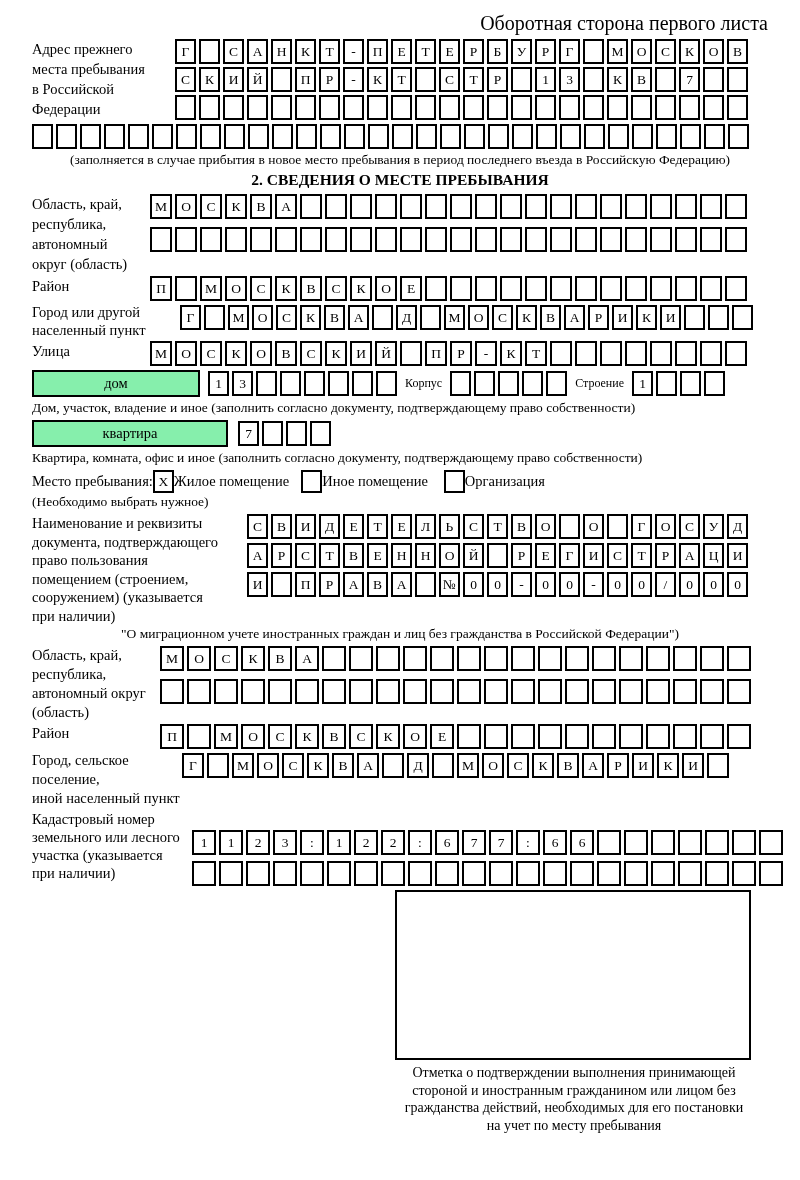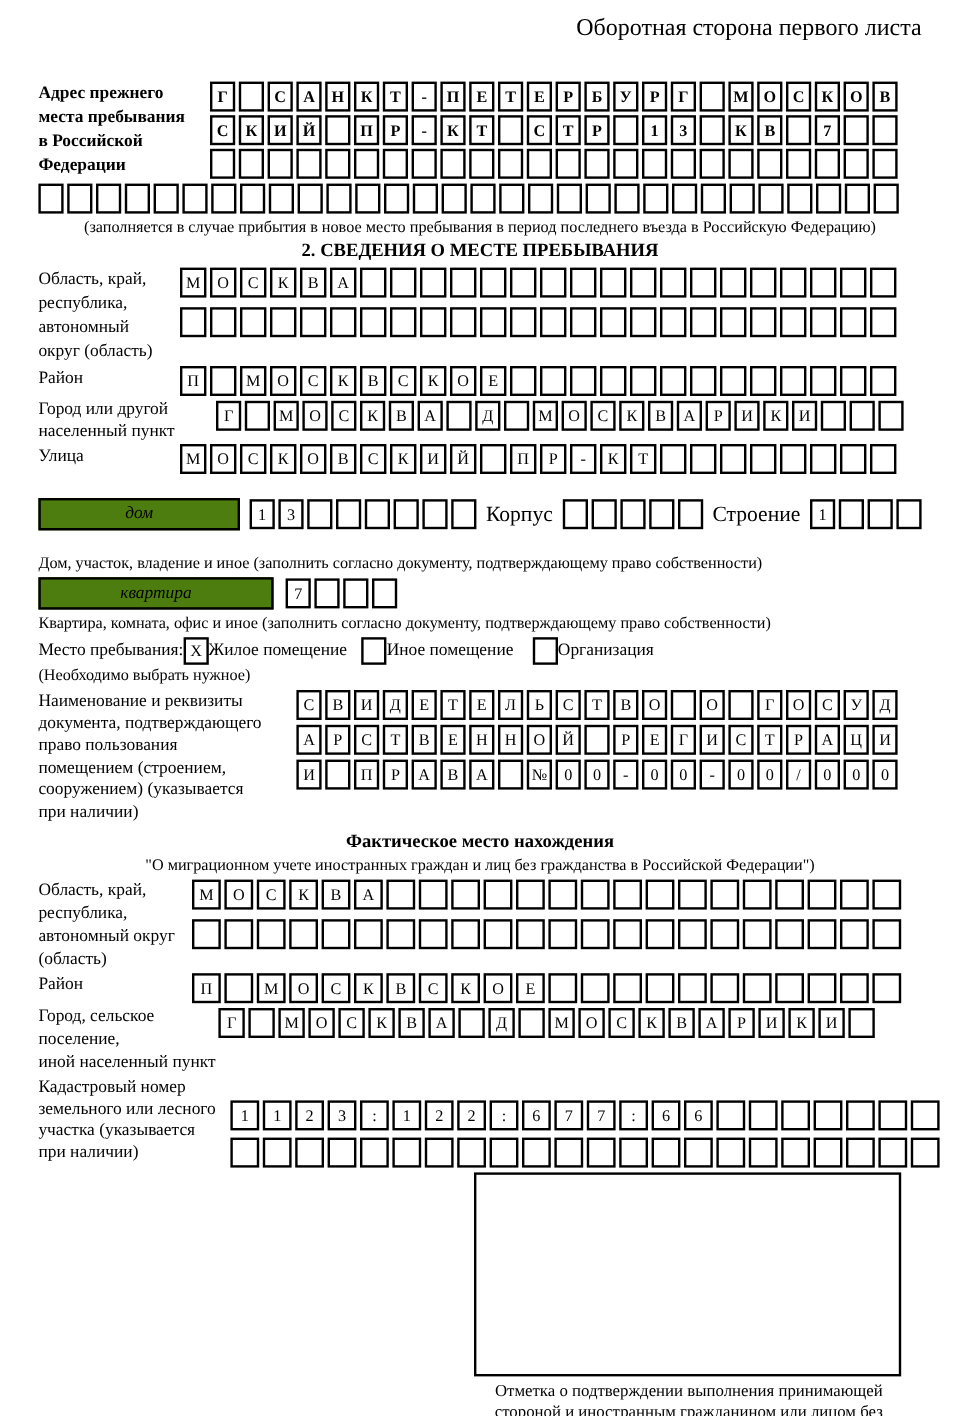--- a/index.html
+++ b/index.html
@@ -21,25 +21,25 @@
   }
   .s2 .cell{width:22px;}
   .f  .cell{width:24px;}
   .fc .cell{width:22px;}
   .caption{font-size:13.5px;line-height:17px;}
   .center{text-align:center;}
   .title{font-weight:bold;text-align:center;font-size:15.5px;line-height:20px;}
   .mt2{margin-top:2px;} .mt4{margin-top:4px;} .mt6{margin-top:6px;}
   .widebox{
     box-sizing:border-box;border:2px solid #000;height:27px;
-    display:flex;align-items:center;justify-content:center;font-size:14.5px;background:#4d7c0f;font-style:italic;
+    display:flex;align-items:center;justify-content:center;font-size:14.5px;background:#86efac;
   }
   .dom-box{width:168px;}
   .apt-box{width:196px;}
-  .inline-lbl{font-size:18px;line-height:27px;margin:16px 8px;}
+  .inline-lbl{font-size:12px;line-height:27px;margin:0 8px;}
   .chkrow{display:flex;align-items:center;font-size:14.5px;}
   .chk{
     width:21px;height:23px;box-sizing:border-box;border:2px solid #000;
     display:flex;align-items:center;justify-content:center;font-size:13.5px;background:#fff;
   }
   .doc-label{width:215px;line-height:18.5px;}
   .b1-label{width:143px;}
   .s2-label{width:118px;}
   .f-label{width:128px;line-height:19px;}
   .fc-label{width:150px;line-height:19px;}
@@ -48,21 +48,21 @@
   .stamp-box{width:356px;height:170px;box-sizing:border-box;border:2px solid #000;background:#fff;}
   .stamp-cap{width:440px;margin-left:322px;margin-top:4px;text-align:center;font-size:14px;line-height:17.5px;white-space:pre-line;}
 </style>
 </head>
 <body>
 
 <div class="page">
 
   <div class="hdr">Оборотная сторона первого листа</div>
 
-  <div class="row" style="margin-top:38px;font-weight:bold;">
+  <div class="row" style="margin-top:9px;">
     <div class="label b1-label">Адрес прежнего
 места пребывания
 в Российской
 Федерации</div>
     <div class="cellrows" style="gap:3px;">
       <div class="cells">
           <span class="cell">Г</span>
           <span class="cell"></span>
           <span class="cell">С</span>
           <span class="cell">А</span>
@@ -454,21 +454,20 @@
           <span class="cell">0</span>
           <span class="cell">0</span>
           <span class="cell">/</span>
           <span class="cell">0</span>
           <span class="cell">0</span>
           <span class="cell">0</span>
         </div>
     </div>
   </div>
 
-  <div class="title mt6">Фактическое место нахождения</div>
   <div class="caption center">"О миграционном учете иностранных граждан и лиц без гражданства в Российской Федерации")</div>
 
   <div class="row mt4 f">
     <div class="label f-label">Область, край,
 республика,
 автономный округ
 (область)</div>
     <div class="cellrows" style="gap:8px;">
       <div class="cells">
           <span class="cell">М</span>

